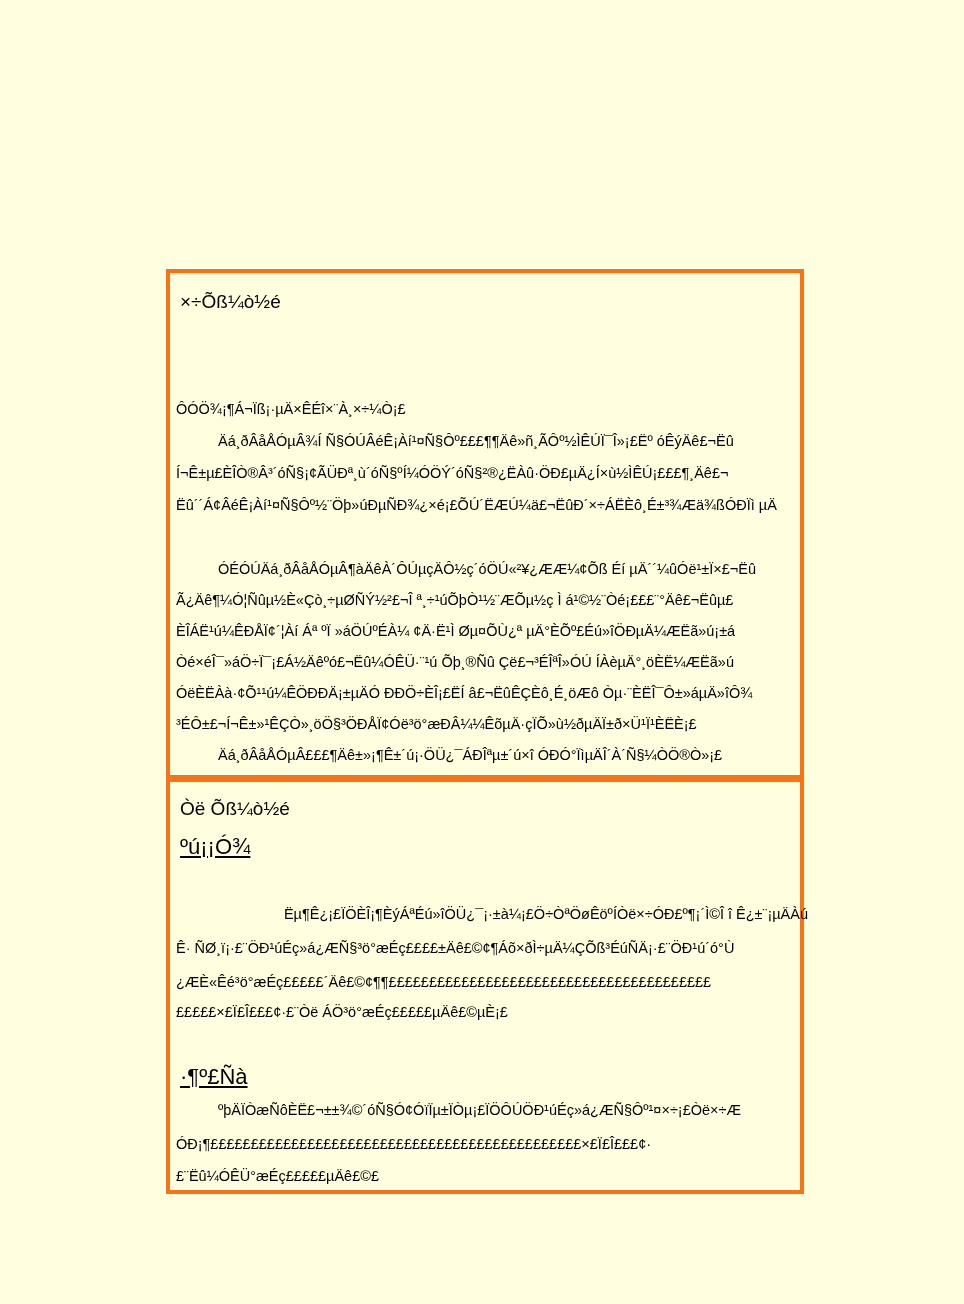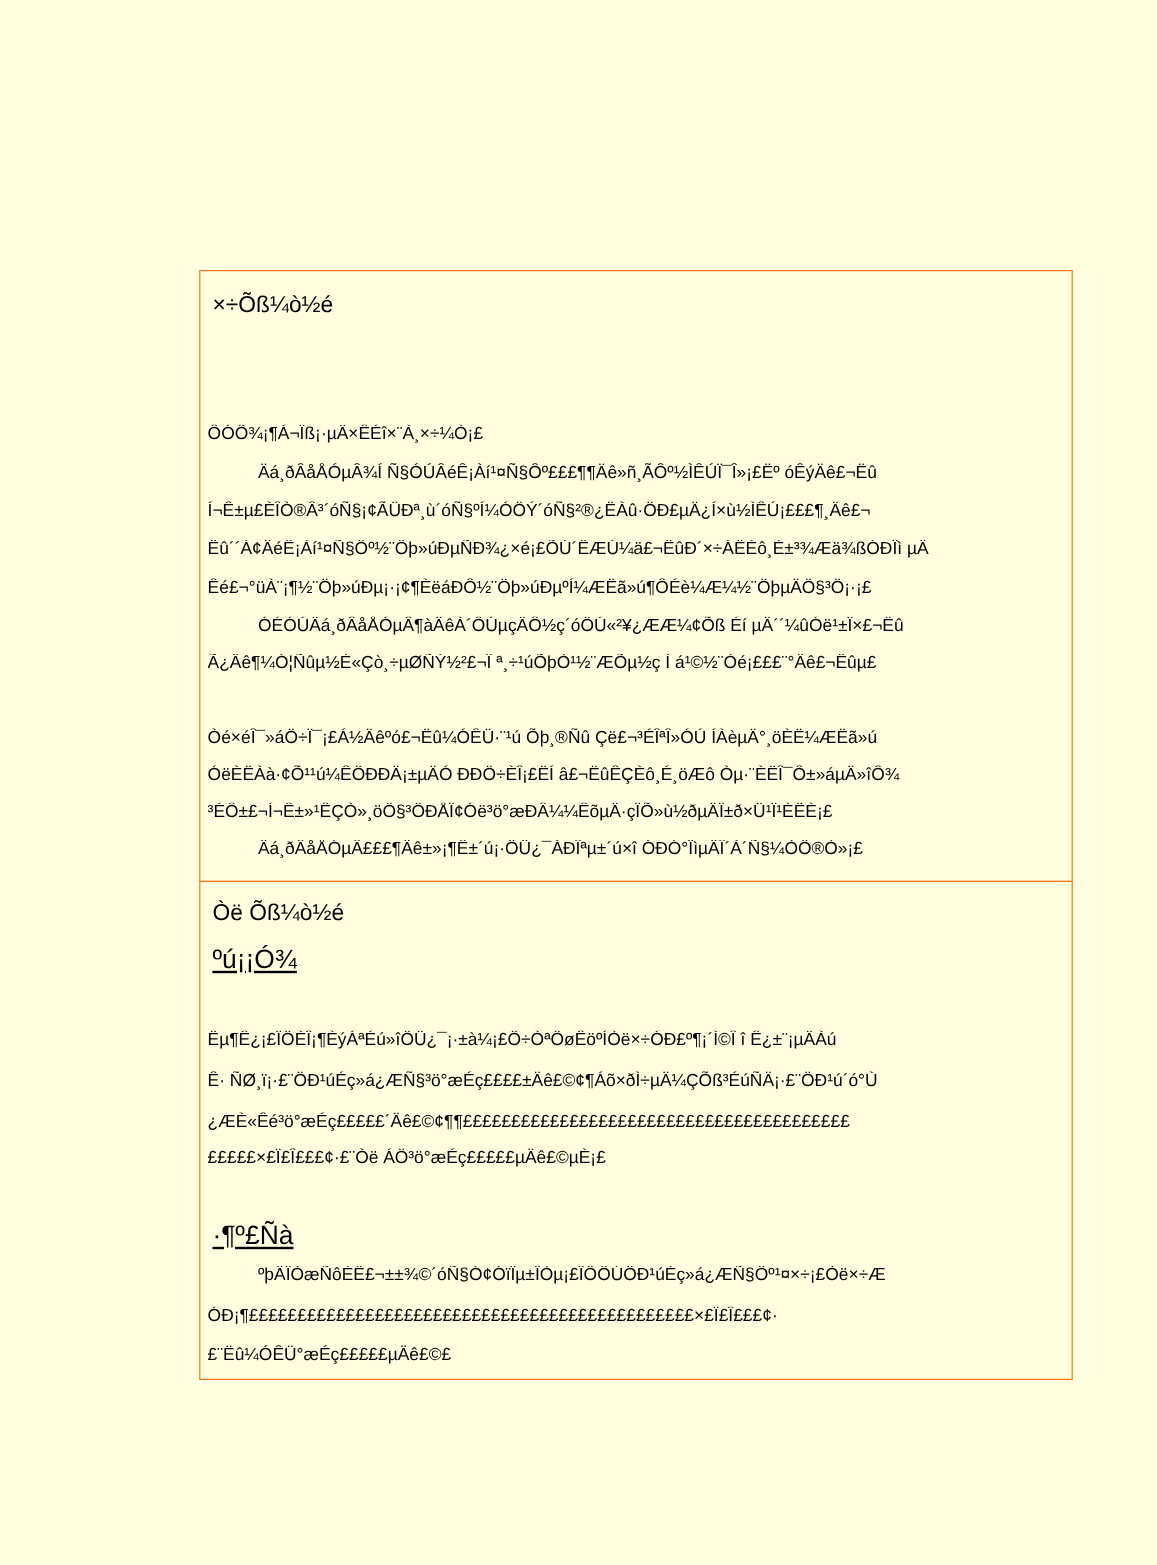--- a/index.html
+++ b/index.html
@@ -10,24 +10,25 @@
     body {
       width: 964px;
       height: 1304px;
       position: relative;
       font-family: "Liberation Sans", sans-serif;
       color: #000;
     }
     .box {
       position: absolute;
       left: 166px;
-      width: 728px;
-      border: 1px solid #f97316;
+      width: 638px;
+      border: 4px solid #f97316;
       box-sizing: border-box;
       background: #ffffe0;
+      margin-top: 44px;
     }
     #box1 { top: 225px; height: 510px; }
     #box2 { top: 734px; height: 416px; }
     .label {
       position: absolute;
       left: 10px;
       font-size: 19px;
       white-space: nowrap;
     }
     .heading-lg {
@@ -55,33 +56,33 @@
   </style>
 </head>
 <body>
 
 <div class="box" id="box1">
   <div class="label" style="top:18px;">×÷Õß¼ò½é</div>
   <div class="line" style="top:128px;">ÔÓÖ¾¡¶Á¬Ïß¡·µÄ×ÊÉî×¨À¸×÷¼Ò¡£</div>
   <div class="line indent" style="top:160px;">Äá¸ðÂåÅÓµÂ¾Í Ñ§ÓÚÂéÊ¡Àí¹¤Ñ§Ôº£££¶¶Äê»ñ¸ÃÔº½ÌÊÚÏ¯Î»¡£Ëº óÊýÄê£¬Ëû</div>
   <div class="line" style="top:192px;">Í¬Ê±µ£ÈÎÒ®Â³´óÑ§¡¢ÃÜÐª¸ù´óÑ§ºÍ¼ÓÖÝ´óÑ§²®¿ËÀû·ÖÐ£µÄ¿Í×ù½ÌÊÚ¡£££¶¸Äê£¬</div>
   <div class="line" style="top:224px;">Ëû´´Á¢ÂéÊ¡Àí¹¤Ñ§Ôº½¨Öþ»úÐµÑÐ¾¿×é¡£ÕÚ´ËÆÚ¼ä£¬ËûÐ´×÷ÁËÈô¸É±³¾­Æä¾ßÓÐÏì µÄ</div>
-  <div class="line" style="top:256px;">Êé£¬°üÀ¨¡¶½¨Öþ»úÐµ¡·¡¢¶ÈëáÐÔ½¨Öþ»úÐµºÍ¼ÆËã»ú¶ÔÉè¼Æ¼½¨ÖþµÄÖ§³Ö¡·¡£</div>
   <div class="line indent" style="top:288px;">ÓÉÓÚÄá¸ðÂåÅÓµÂ¶àÄêÀ´ÔÚµçÄÔ½ç´óÖÚ«²¥¿ÆÆ¼¢Õß Éí µÄ´´¼ûÓë¹±Ï×£¬Ëû</div>
   <div class="line" style="top:319px;">Ã¿Äê¶¼Ó¦Ñûµ½È«Çò¸÷µØÑÝ½²£¬Î ª¸÷¹úÕþÒ¹½¨ÆÕµ½ç Ì á¹©½¨Òé¡£££¨°Äê£¬Ëûµ£</div>
+  <div class="line" style="top:350px;">ÈÎÁË¹ú¼ÊÐÅÏ¢´¦Àí Áª ºÏ »áÖÚºÉÀ¼ ¢Ä·Ë¹Ì Øµ¤ÕÙ¿ª µÄ°ÈÕº£Éú»îÖÐµÄ¼ÆËã»ú¡±á</div>
   <div class="line" style="top:381px;">Òé×éÎ¯»áÖ÷Ï¯¡£Á½Äêºó£¬Ëû¼ÓÊÜ·¨¹ú Õþ¸®Ñû Çë£¬³ÉÎªÎ»ÓÚ ÍÀèµÄ°¸öÈË¼ÆËã»ú</div>
   <div class="line" style="top:412px;">ÓëÈËÀà·¢Õ¹¹ú¼ÊÖÐÐÄ¡±µÄÓ ÐÐÖ÷ÈÎ¡£ËÍ â£¬ËûÊÇÈô¸É¸öÆô Òµ·¨ÈËÎ¯Ô±»áµÄ»îÔ¾</div>
   <div class="line" style="top:443px;">³ÉÔ±£¬Í¬Ê±»¹ÊÇÒ»¸öÖ§³ÖÐÅÏ¢Óë³ö°æÐÂ¼¼ÊõµÄ·çÏÕ»ù½ðµÄÏ±ð×Ü¹Ï¹ÈËÈ¡£</div>
   <div class="line indent" style="top:474px;">Äá¸ðÂåÅÓµÂ£££¶Äê±»¡¶Ê±´ú¡·ÖÜ¿¯ÁÐÎªµ±´ú×î ÓÐÓ°ÏìµÄÎ´À´Ñ§¼ÒÖ®Ò»¡£</div>
 </div>
 
 <div class="box" id="box2">
   <div class="label" style="top:16px;">Òë Õß¼ò½é</div>
   <div class="heading-md" style="top:52px;">ºú¡¡Ó¾</div>
-  <div class="line" style="top:124px;">Ëµ¶Ê¿¡£ÏÖÈÎ¡¶ÈýÁªÉú»îÖÜ¿¯¡·±à¼­¡£Ö÷ÒªÖøÊöºÍÒë×÷ÓÐ£º¶¡´Ì©Î î Ê¿±¨¡µÄÀú</div>
+  <div class="line" style="top:124px;text-align:right;">Ëµ¶Ê¿¡£ÏÖÈÎ¡¶ÈýÁªÉú»îÖÜ¿¯¡·±à¼­¡£Ö÷ÒªÖøÊöºÍÒë×÷ÓÐ£º¶¡´Ì©Î î Ê¿±¨¡µÄÀú</div>
   <div class="line" style="top:158px;">Ê· ÑØ¸ï¡·£¨ÖÐ¹úÉç»á¿ÆÑ§³ö°æÉç££££±Äê£©¢¶Áõ×ðÌ÷µÄ¼ÇÕß³ÉúÑÄ¡·£¨ÖÐ¹ú´ó°Ù</div>
   <div class="line" style="top:192px;">¿ÆÈ«Êé³ö°æÉç£££££´Äê£©¢¶¶££££££££££££££££££££££££££££££££££££££££</div>
   <div class="line" style="top:222px;">£££££×£Ï£Î£££¢·£¨Òë ÁÖ³ö°æÉç£££££µÄê£©µÈ¡£</div>
 
   <div class="heading-md" style="top:282px;">·¶º£Ñà</div>
   <div class="line indent" style="top:320px;">ºþÄÏÒæÑôÈË£¬±±¾©´óÑ§Ó¢ÓïÏµ±ÏÒµ¡£ÏÖÔÚÖÐ¹úÉç»á¿ÆÑ§Ôº¹¤×÷¡£­Òë×÷Æ</div>
   <div class="line" style="top:354px;">ÓÐ¡¶££££££££££££££££££££££££££££££££££££££££££££££×£Ï£Î£££¢·</div>
   <div class="line" style="top:386px;">£¨Ëû¼ÓÊÜ°æÉç£££££µÄê£©£</div>
 </div>
 

